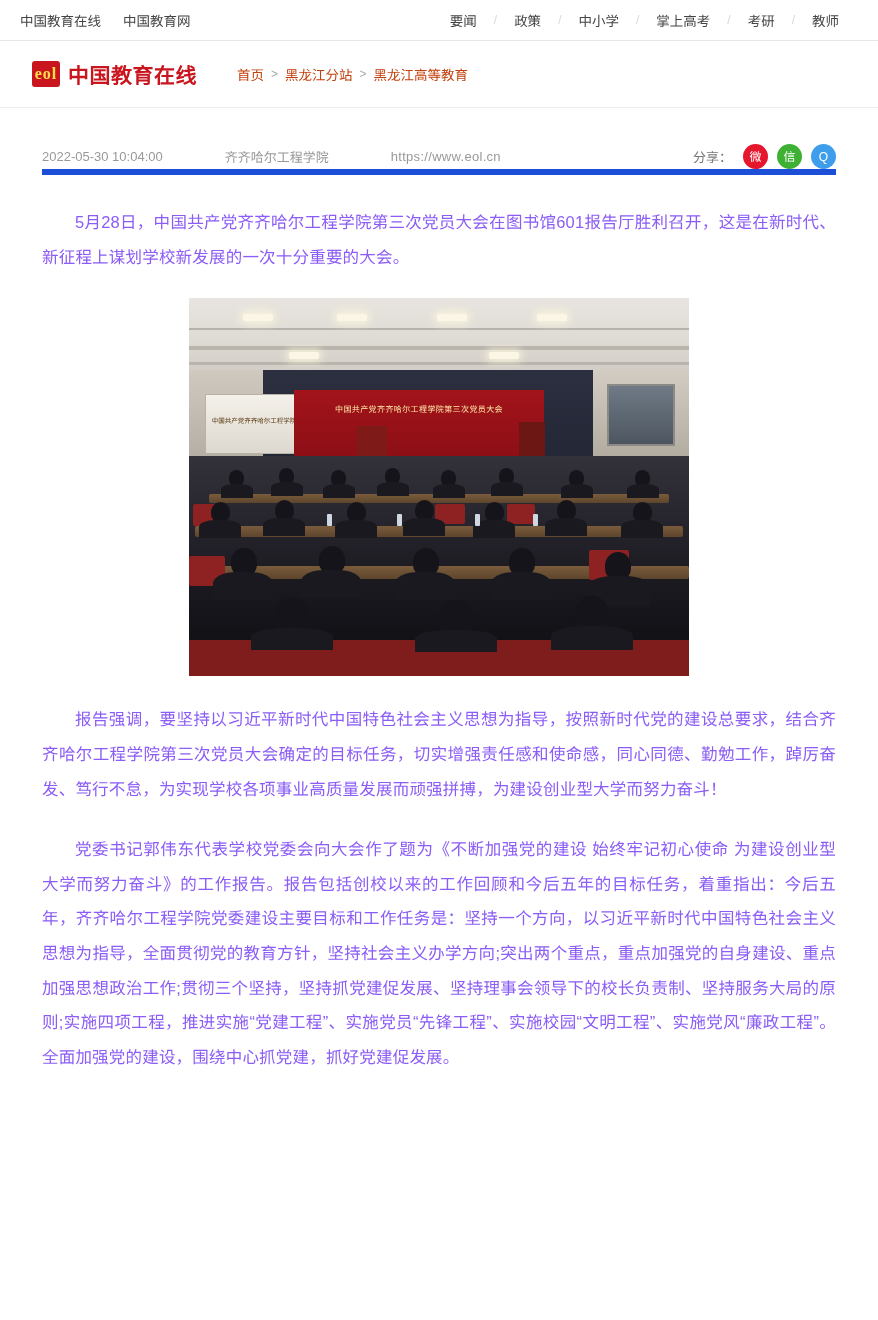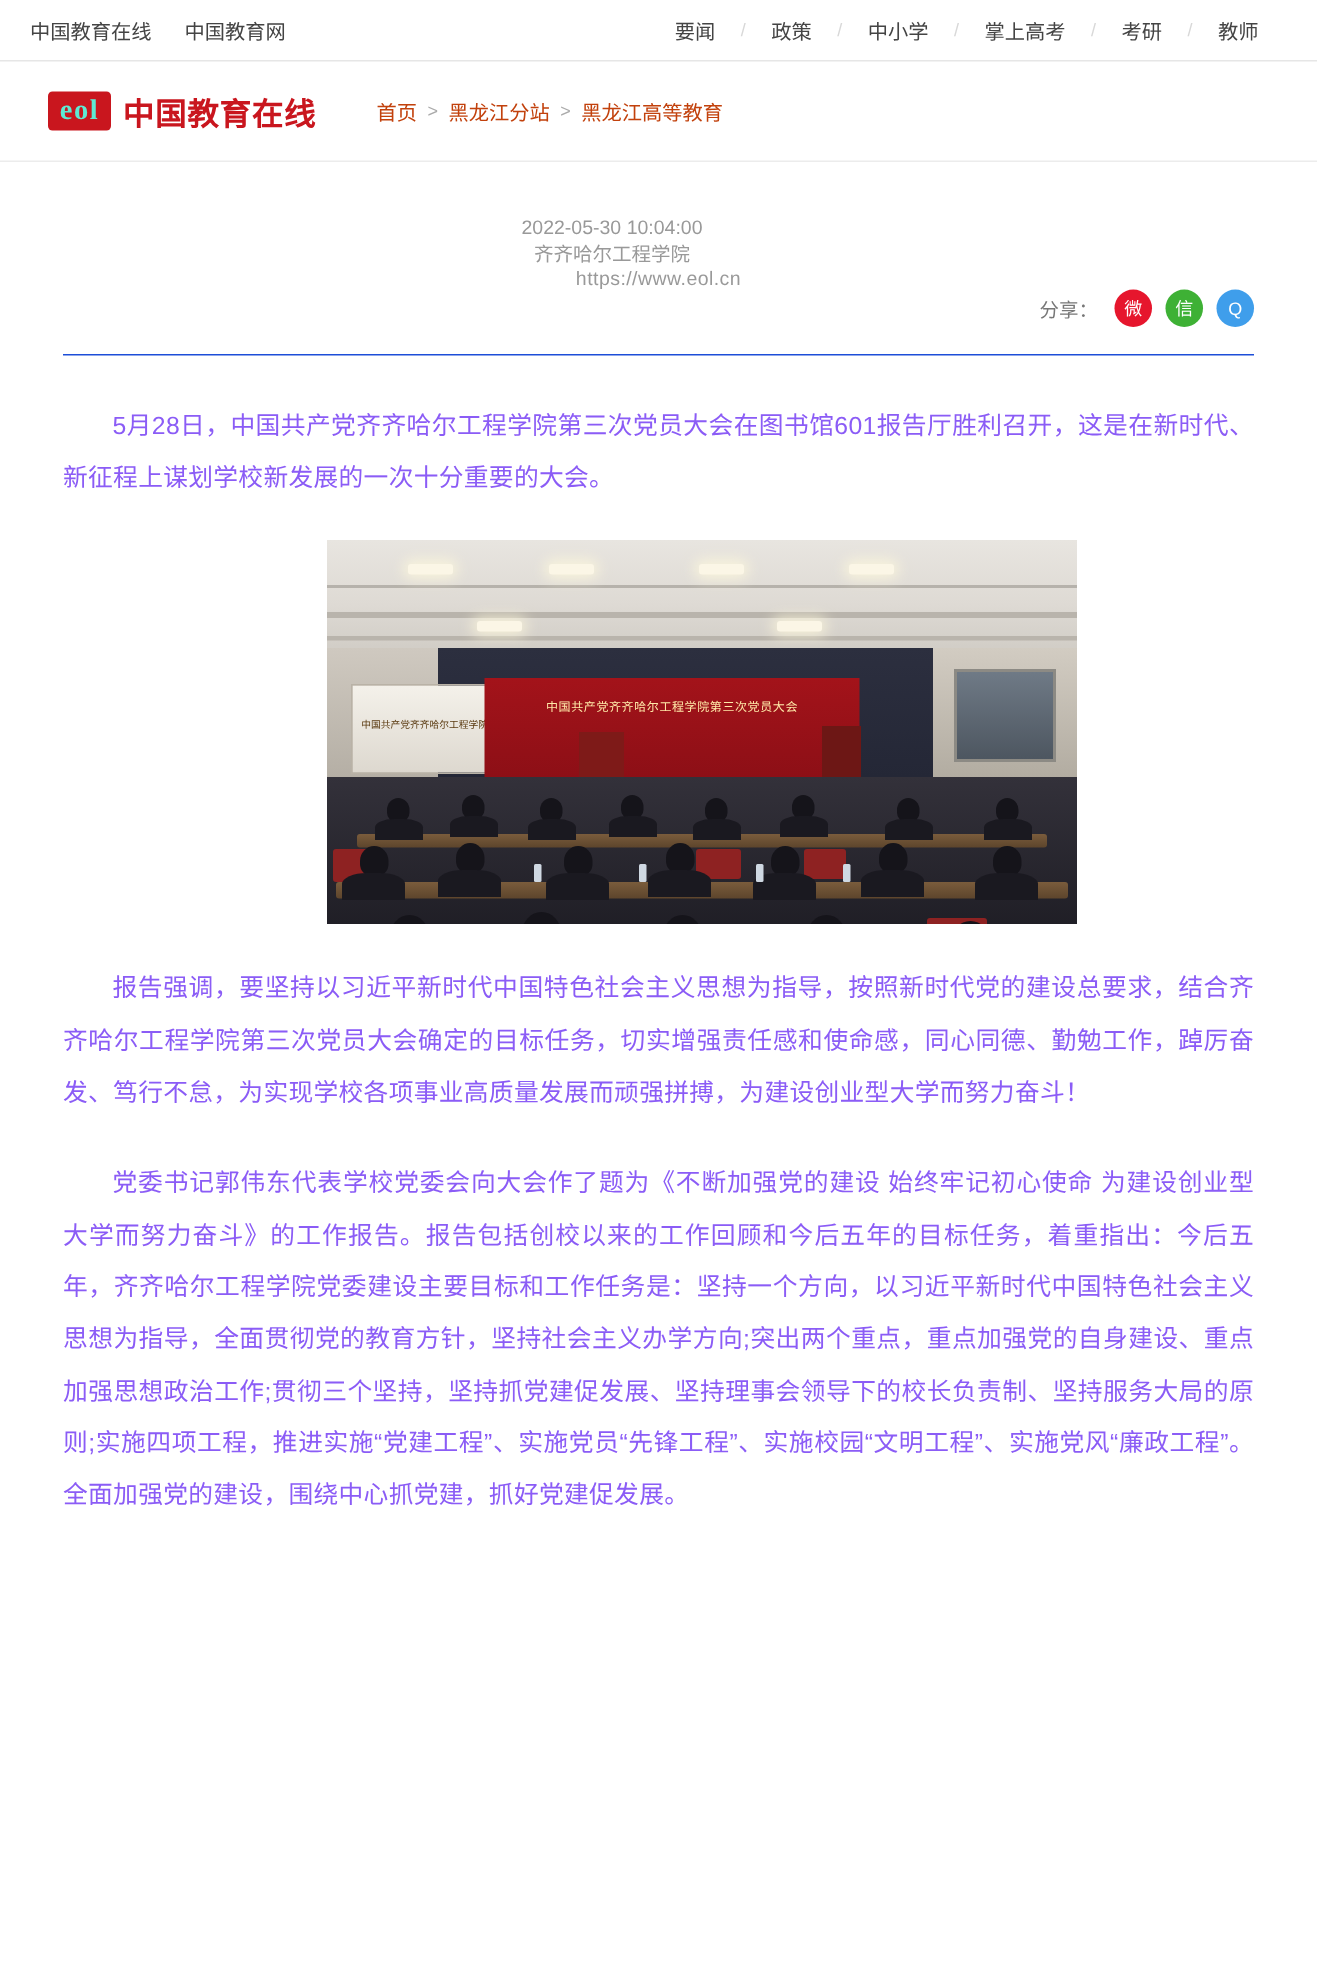--- a/index.html
+++ b/index.html
@@ -68,30 +68,30 @@
     padding: 0 20px 0 32px;
     box-sizing: border-box;
     border-bottom: 1px solid #ececec;
   }
   .logo {
     display: flex;
     align-items: center;
     gap: 8px;
   }
   .logo-mark {
-    width: 42px;
+    width: 28px;
     height: 26px;
     background: #c9161e;
     border-radius: 3px;
     display: flex;
     align-items: center;
     justify-content: center;
-    color: #5eead4;
+    color: #fde047;
     font-weight: bold;
-    font-size: 19px;
+    font-size: 16px;
     letter-spacing: 1px;
     font-family: "Liberation Serif", serif;
   }
   .logo-text {
     font-size: 21px;
     font-weight: bold;
     color: #c9161e;
     letter-spacing: 0.5px;
   }
   .breadcrumb {
@@ -122,25 +122,23 @@
     font-weight: bold;
     color: #1a1a1a;
     text-align: center;
     margin: 40px 30px 0 30px;
     letter-spacing: 0.5px;
   }
   .meta-row {
     display: flex;
     align-items: center;
     margin: 36px 0 0 0;
-    padding-bottom: 18px;
-    border-bottom: 1px solid #1d4ed8;
+    border-bottom: 6px solid #1d4ed8;
     font-size: 13px;
     color: #999;
-    flex-direction: column;
   }
   .meta-date { margin-right: 62px; }
   .meta-source { margin-right: 62px; }
   .meta-url { color: #999; letter-spacing: 0.3px; }
   .share-wrap {
     margin-left: auto;
     display: flex;
     align-items: center;
     gap: 9px;
   }
@@ -171,26 +169,25 @@
   }
   .body-text.first { margin-top: 30px; }
 
   
   .figure {
     margin: 24px auto 10px auto;
     width: 500px;
   }
   .photo {
     width: 500px;
-    height: 256px;
+    height: 378px;
     position: relative;
     overflow: hidden;
     background: #7f1d1d;
     display: block;
-    margin-left: 29px;
   }
   
   .ph-ceiling {
     position: absolute; left: 0; top: 0; width: 100%; height: 78px;
     background: linear-gradient(180deg,#e8e5e0 0%, #dedad4 55%, #cfcbc4 100%);
   }
   .ph-ceiling:after {
     content: ""; position: absolute; left: 0; right: 0; top: 30px; height: 2px;
     background: rgba(140,135,128,.5);
   }

